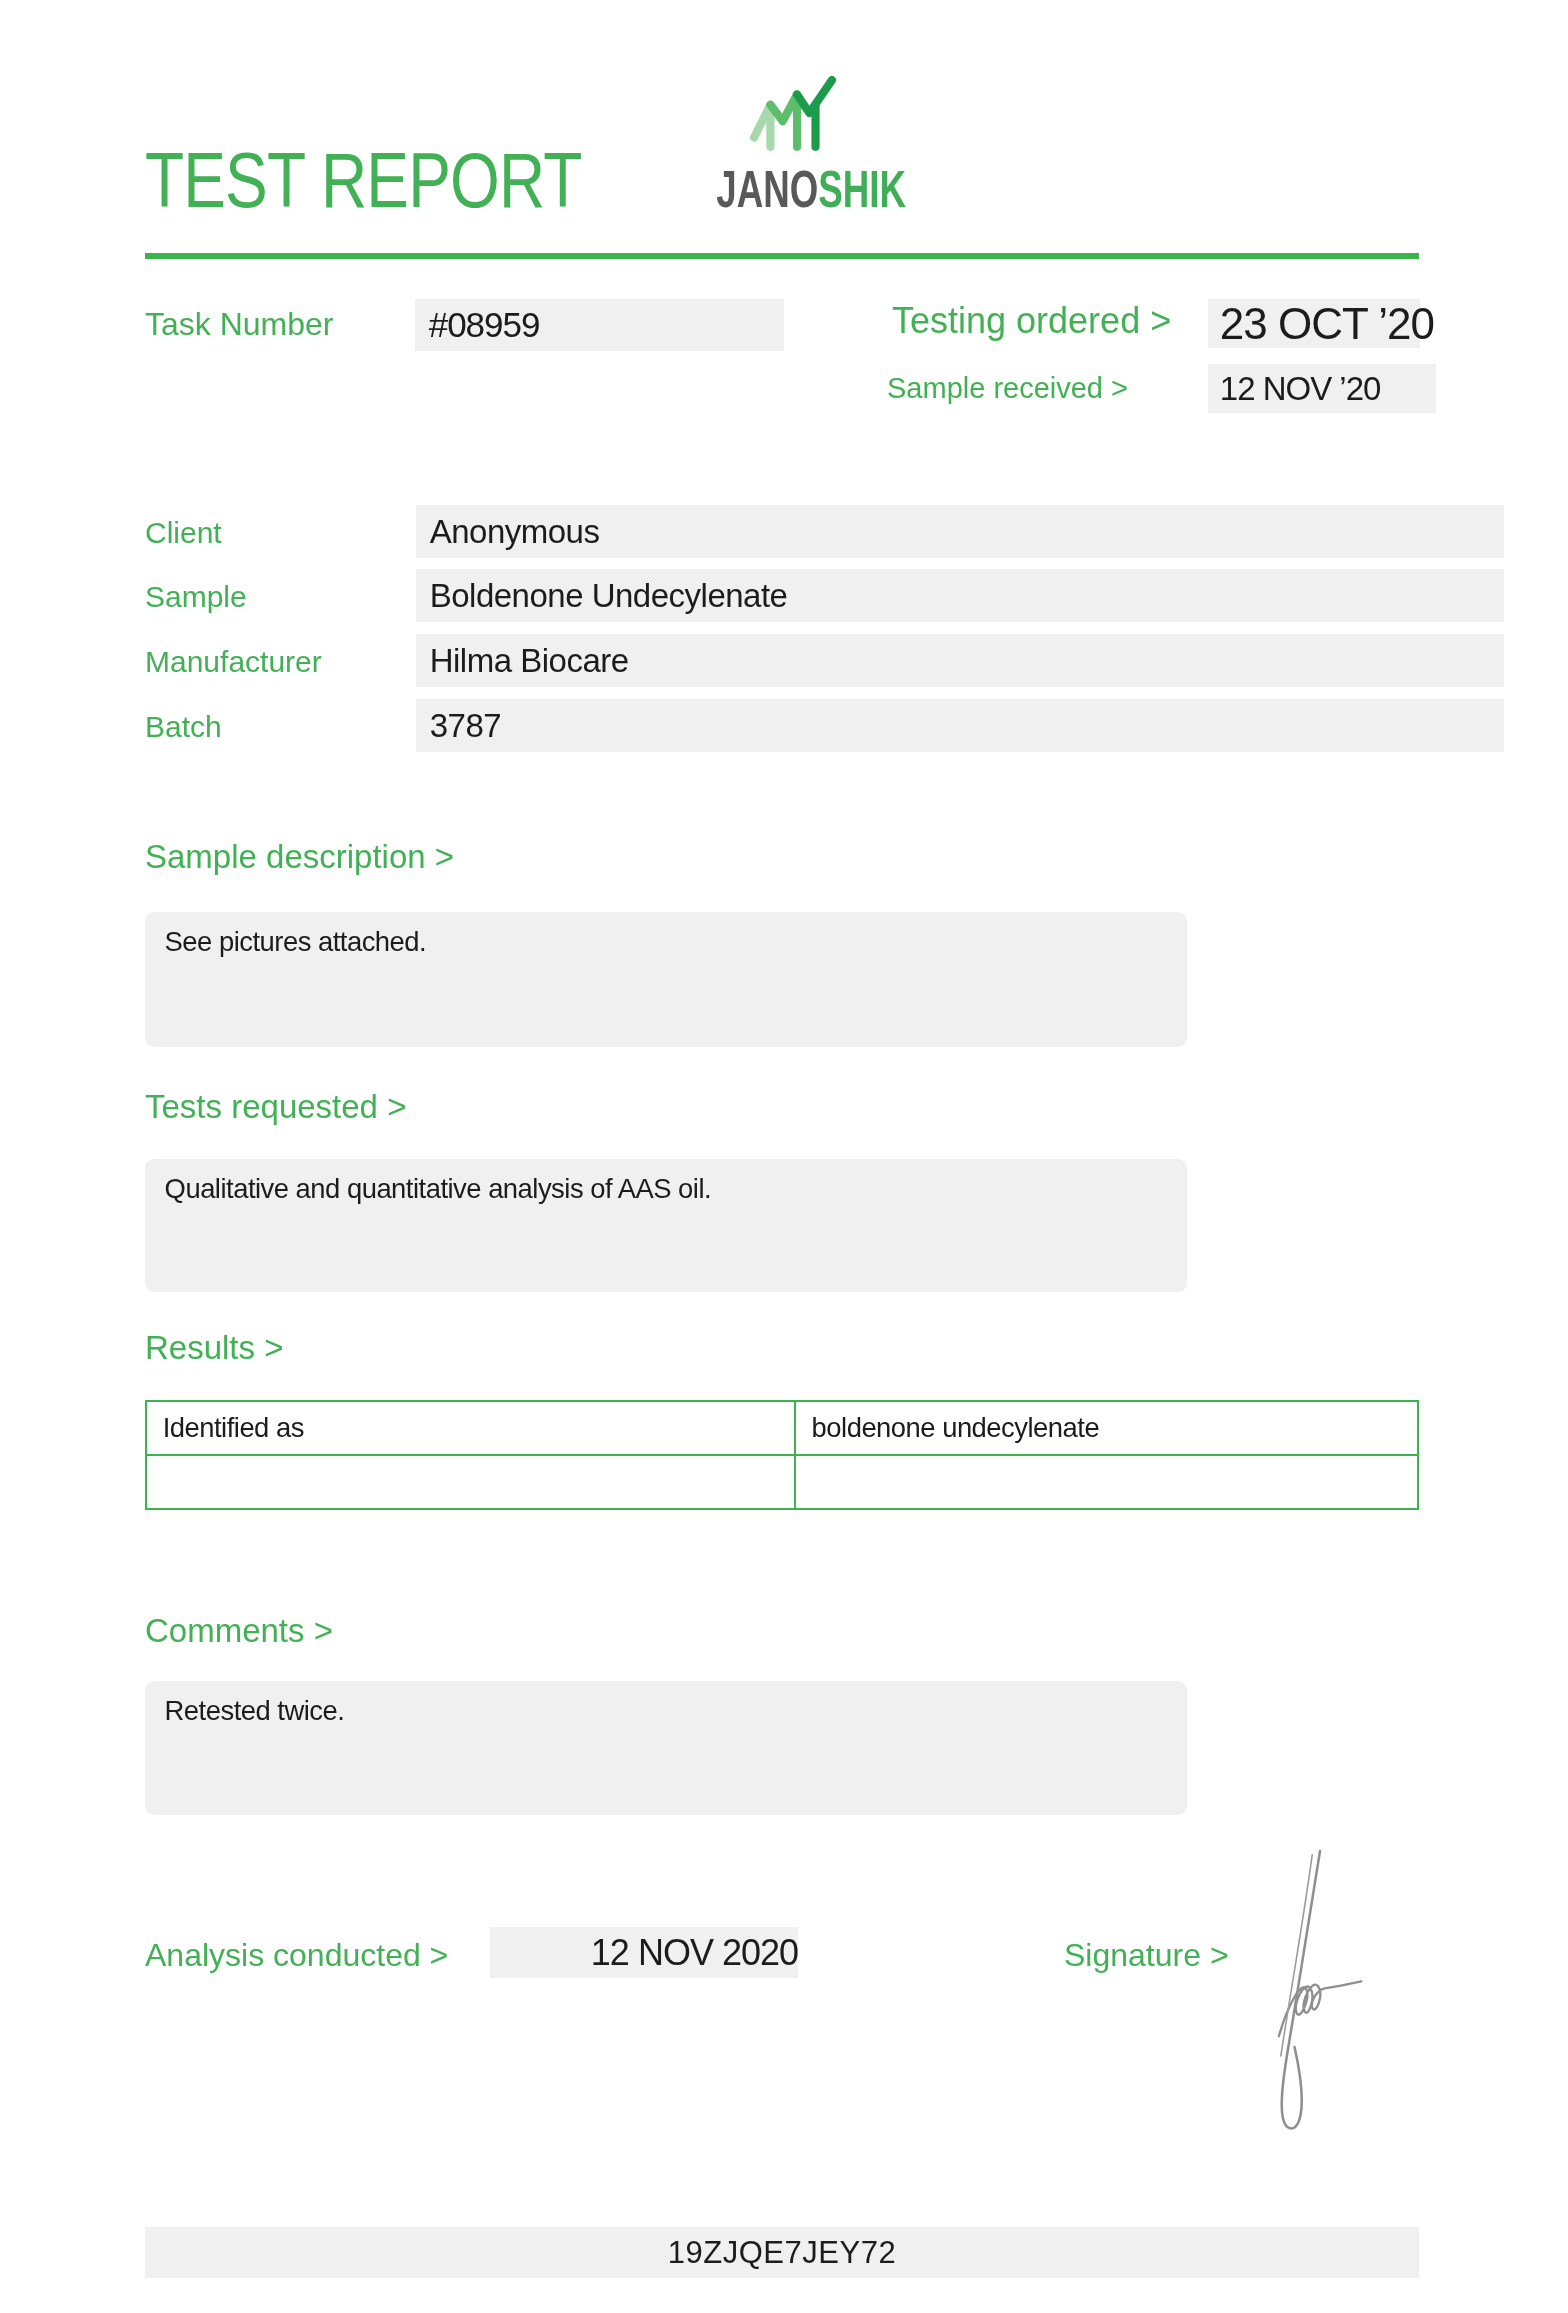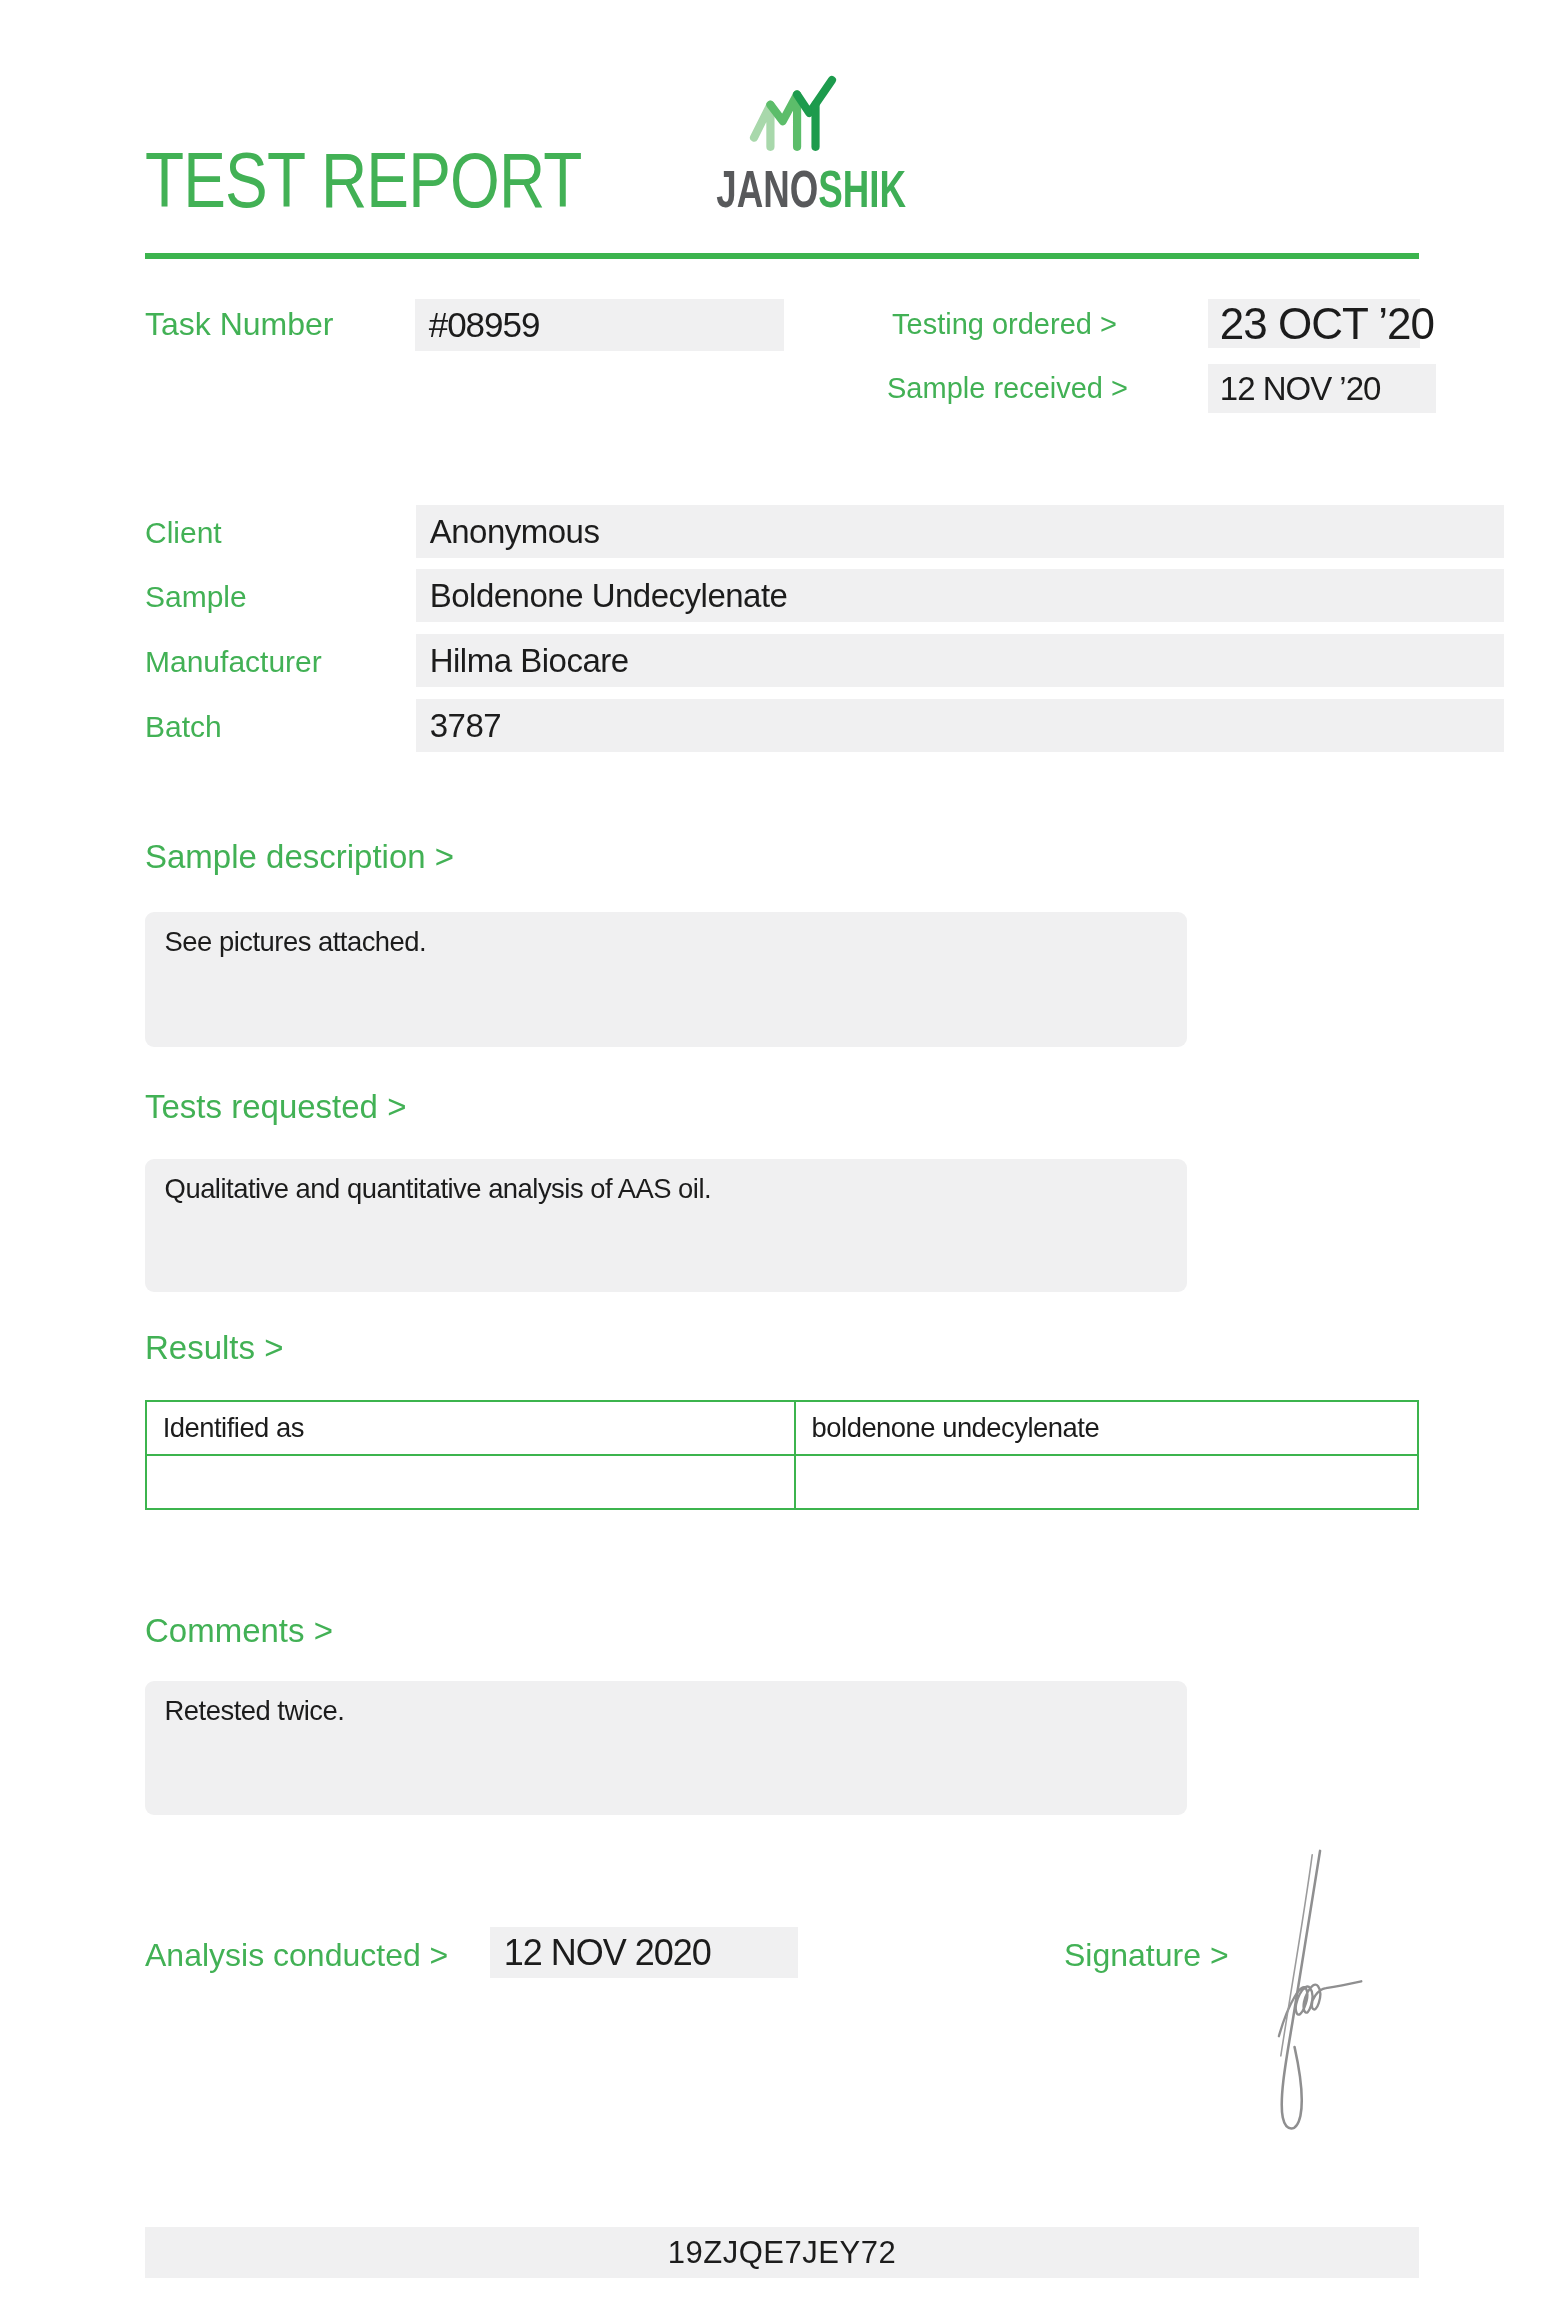--- a/index.html
+++ b/index.html
@@ -25,21 +25,21 @@
   .logo-shik{color:#3fae56;}
   .contact{position:absolute;right:137px;top:137px;text-align:right;font-size:25.5px;
            color:var(--gray-text);line-height:1.6;white-space:nowrap;}
   .rule{position:absolute;left:145px;top:253px;width:1274px;height:5.9px;background:var(--green-line);}
 
   
   .lbl{color:var(--green);white-space:nowrap;}
   .task-label{position:absolute;left:145px;top:306px;font-size:32px;}
   .task-box{position:absolute;left:415px;top:299px;width:369px;height:52px;background:var(--box-bg);
             font-size:35px;line-height:52px;padding-left:13.7px;letter-spacing:-1px;}
-  .ordered-label{position:absolute;left:892px;top:308px;font-size:29px;}
+  .ordered-label{position:absolute;left:892px;top:300px;font-size:36px;}
   .ordered-box{position:absolute;left:1208px;top:299px;width:212px;height:49px;background:var(--box-bg);
                font-size:44px;line-height:49px;padding-left:11.8px;letter-spacing:-1px;white-space:nowrap;}
   .received-label{position:absolute;left:887px;top:372px;font-size:29px;}
   .received-box{position:absolute;left:1208px;top:364px;width:228px;height:49px;background:var(--box-bg);
                font-size:33px;line-height:49px;padding-left:11.8px;letter-spacing:-1px;white-space:nowrap;}
 
   
   .detail-label{position:absolute;left:145px;font-size:30px;color:var(--green);white-space:nowrap;}
   .detail-box{position:absolute;left:416px;width:1088px;height:53px;background:var(--box-bg);
               font-size:33px;line-height:53px;padding-left:13.7px;letter-spacing:-0.5px;white-space:nowrap;}
@@ -52,21 +52,21 @@
   
   .results-table{position:absolute;left:145px;top:1400px;width:1274px;border-collapse:collapse;}
   .results-table td{border:2.9px solid var(--green-line);font-size:27.4px;padding:0 0 0 15.7px;
                     height:54px;letter-spacing:-0.5px;background:#fff;}
   .results-table td.c1{width:650px;}
   .results-table td.c2{width:624px;}
 
   
   .analysis-label{position:absolute;left:145px;top:1937px;font-size:32px;color:var(--green);white-space:nowrap;}
   .analysis-box{position:absolute;left:490px;top:1927px;width:308px;height:51px;background:var(--box-bg);
-                font-size:36px;line-height:51px;padding-left:13.7px;letter-spacing:-1px;white-space:nowrap;}
+                font-size:36px;line-height:51px;padding-left:13.7px;letter-spacing:-1px;white-space:nowrap;text-align:right;}
   .signature-label{position:absolute;left:1064px;top:1937px;font-size:32px;color:var(--green);white-space:nowrap;}
   .signature{position:absolute;left:1269px;top:1845px;}
 
   .verify-line{position:absolute;left:145px;top:2149px;width:1284px;font-size:33px;color:var(--green);
                letter-spacing:-0.3px;white-space:nowrap;}
   .key-box{position:absolute;left:145px;top:2227px;width:1274px;height:51px;background:var(--box-bg);
            font-size:31px;line-height:51px;text-align:center;letter-spacing:0.5px;}
 </style>
 </head>
 <body>

